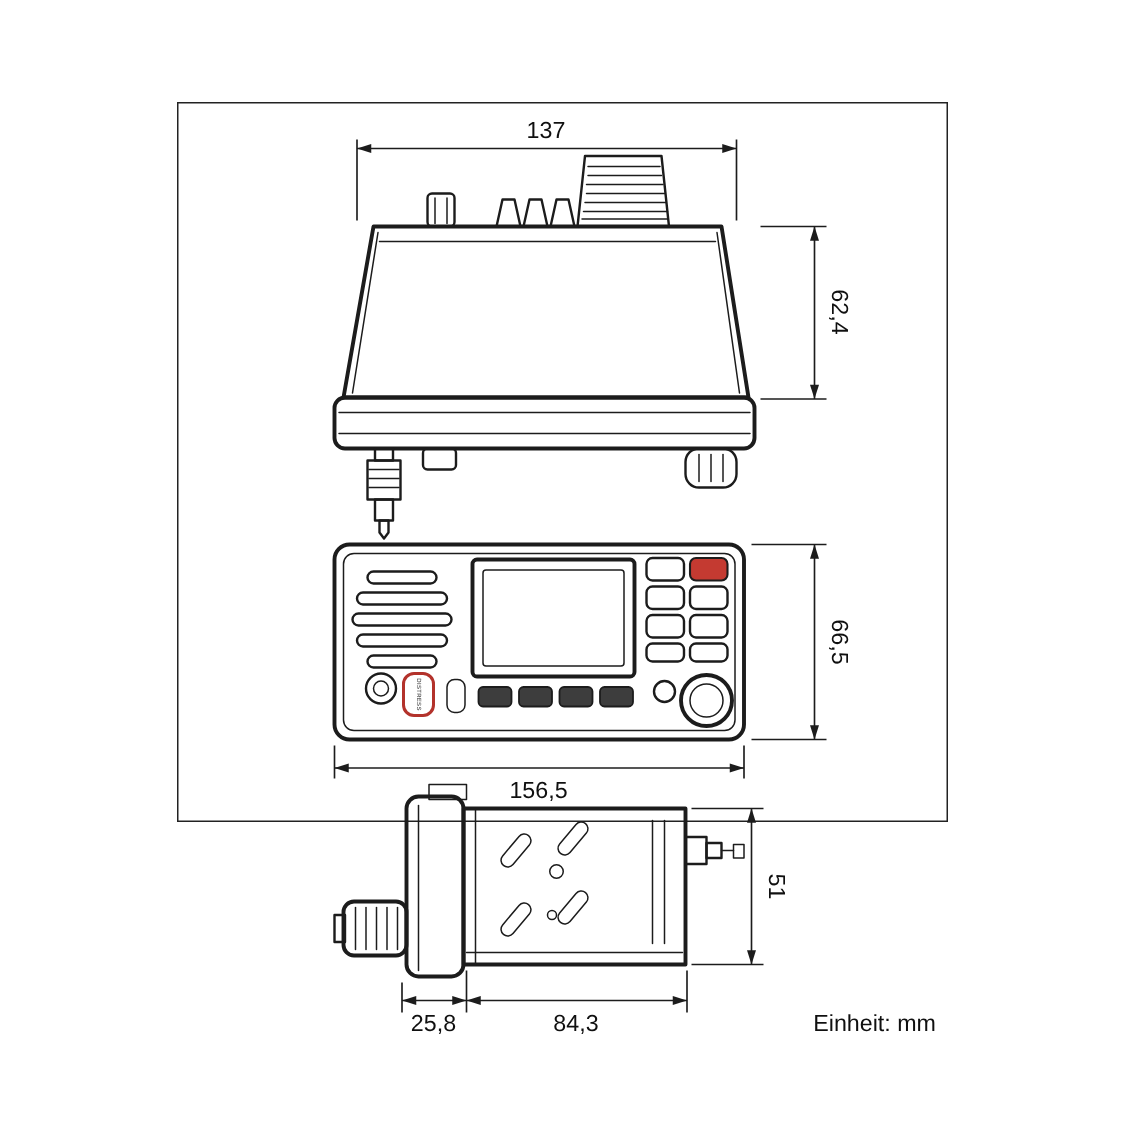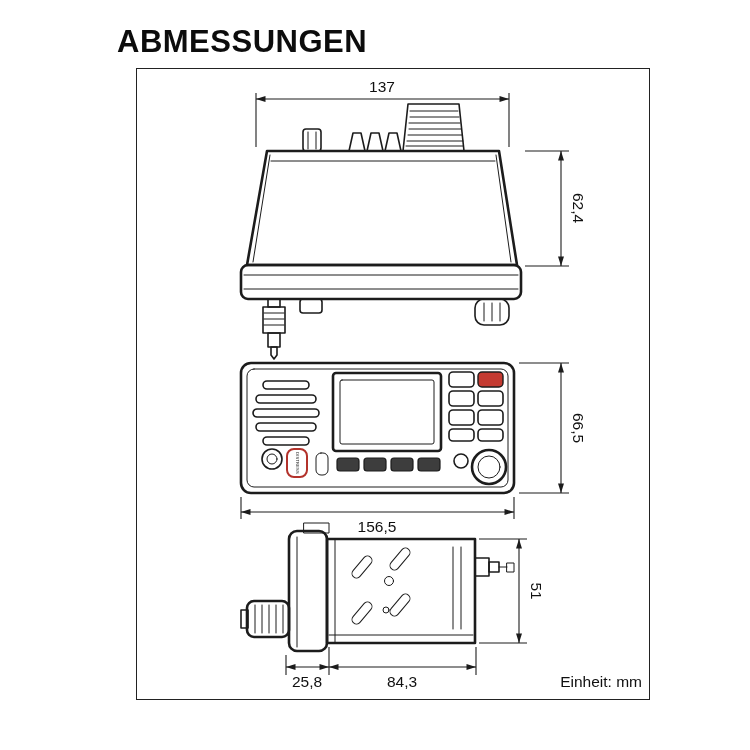--- a/index.html
+++ b/index.html
@@ -1,40 +1,39 @@
 <!DOCTYPE html>
 <html style="--line: #1c1c1c; --accent-red: #c43a31; --background: #ffffff;"><head>
 <meta charset="utf-8">
 <style>
   * { margin:0; padding:0; box-sizing:border-box; }
   html,body { width:750px; height:750px; background:#fff;
               font-family:"Liberation Sans", sans-serif; }
   .page  { position:relative; width:750px; height:750px; background:#fff; overflow:hidden; }
   .title { position:absolute; left:117px; top:24px; font-size:31px; font-weight:900;
            letter-spacing:.5px; color:#0c0c0c; }
-  .frame { position:absolute; left:136px; top:68px; width:514px; height:632px;
+  .frame { position:absolute; left:118px; top:68px; width:514px; height:480px;
            border:1.5px solid #222; background:#fff; }
   .frame svg { display:block; }
   svg .draw  { fill:none; stroke:var(--line,#1c1c1c); stroke-width:1.6;
                stroke-linecap:round; stroke-linejoin:round; }
   svg .thick { stroke-width:2.6; }
   svg .thin  { stroke-width:1; }
   svg .dim   { stroke:var(--line,#1c1c1c); stroke-width:1.1; fill:none; }
   svg .arrow { fill:var(--line,#1c1c1c); stroke:none; }
   svg .dimtext  { font-family:"Liberation Sans",sans-serif; font-size:15.5px; fill:#101010; }
   svg .btnfill  { fill:#3d3d3d; stroke:#1c1c1c; stroke-width:1.2; }
   svg .redbtn   { fill:var(--accent-red,#c43a31); stroke:#1c1c1c; stroke-width:1.4; }
   svg .tinytext { font-family:"Liberation Sans",sans-serif; font-size:4px; fill:#222; letter-spacing:.2px; }
 </style>
 </head>
 <body>
 
 <div class="page">
 
-  <h1 class="title">ABMESSUNGEN</h1>
 
   <div class="frame">
     <svg width="511" height="629" viewBox="0 0 511 629">
 
       <g>
 
         <g>
           <path class="draw" d="M271,35 L322,35 L327,82 L266,82 Z"></path>
           <line class="draw thin" x1="273" y1="42" x2="321" y2="42"></line>
           <line class="draw thin" x1="273" y1="48" x2="322" y2="48"></line>

